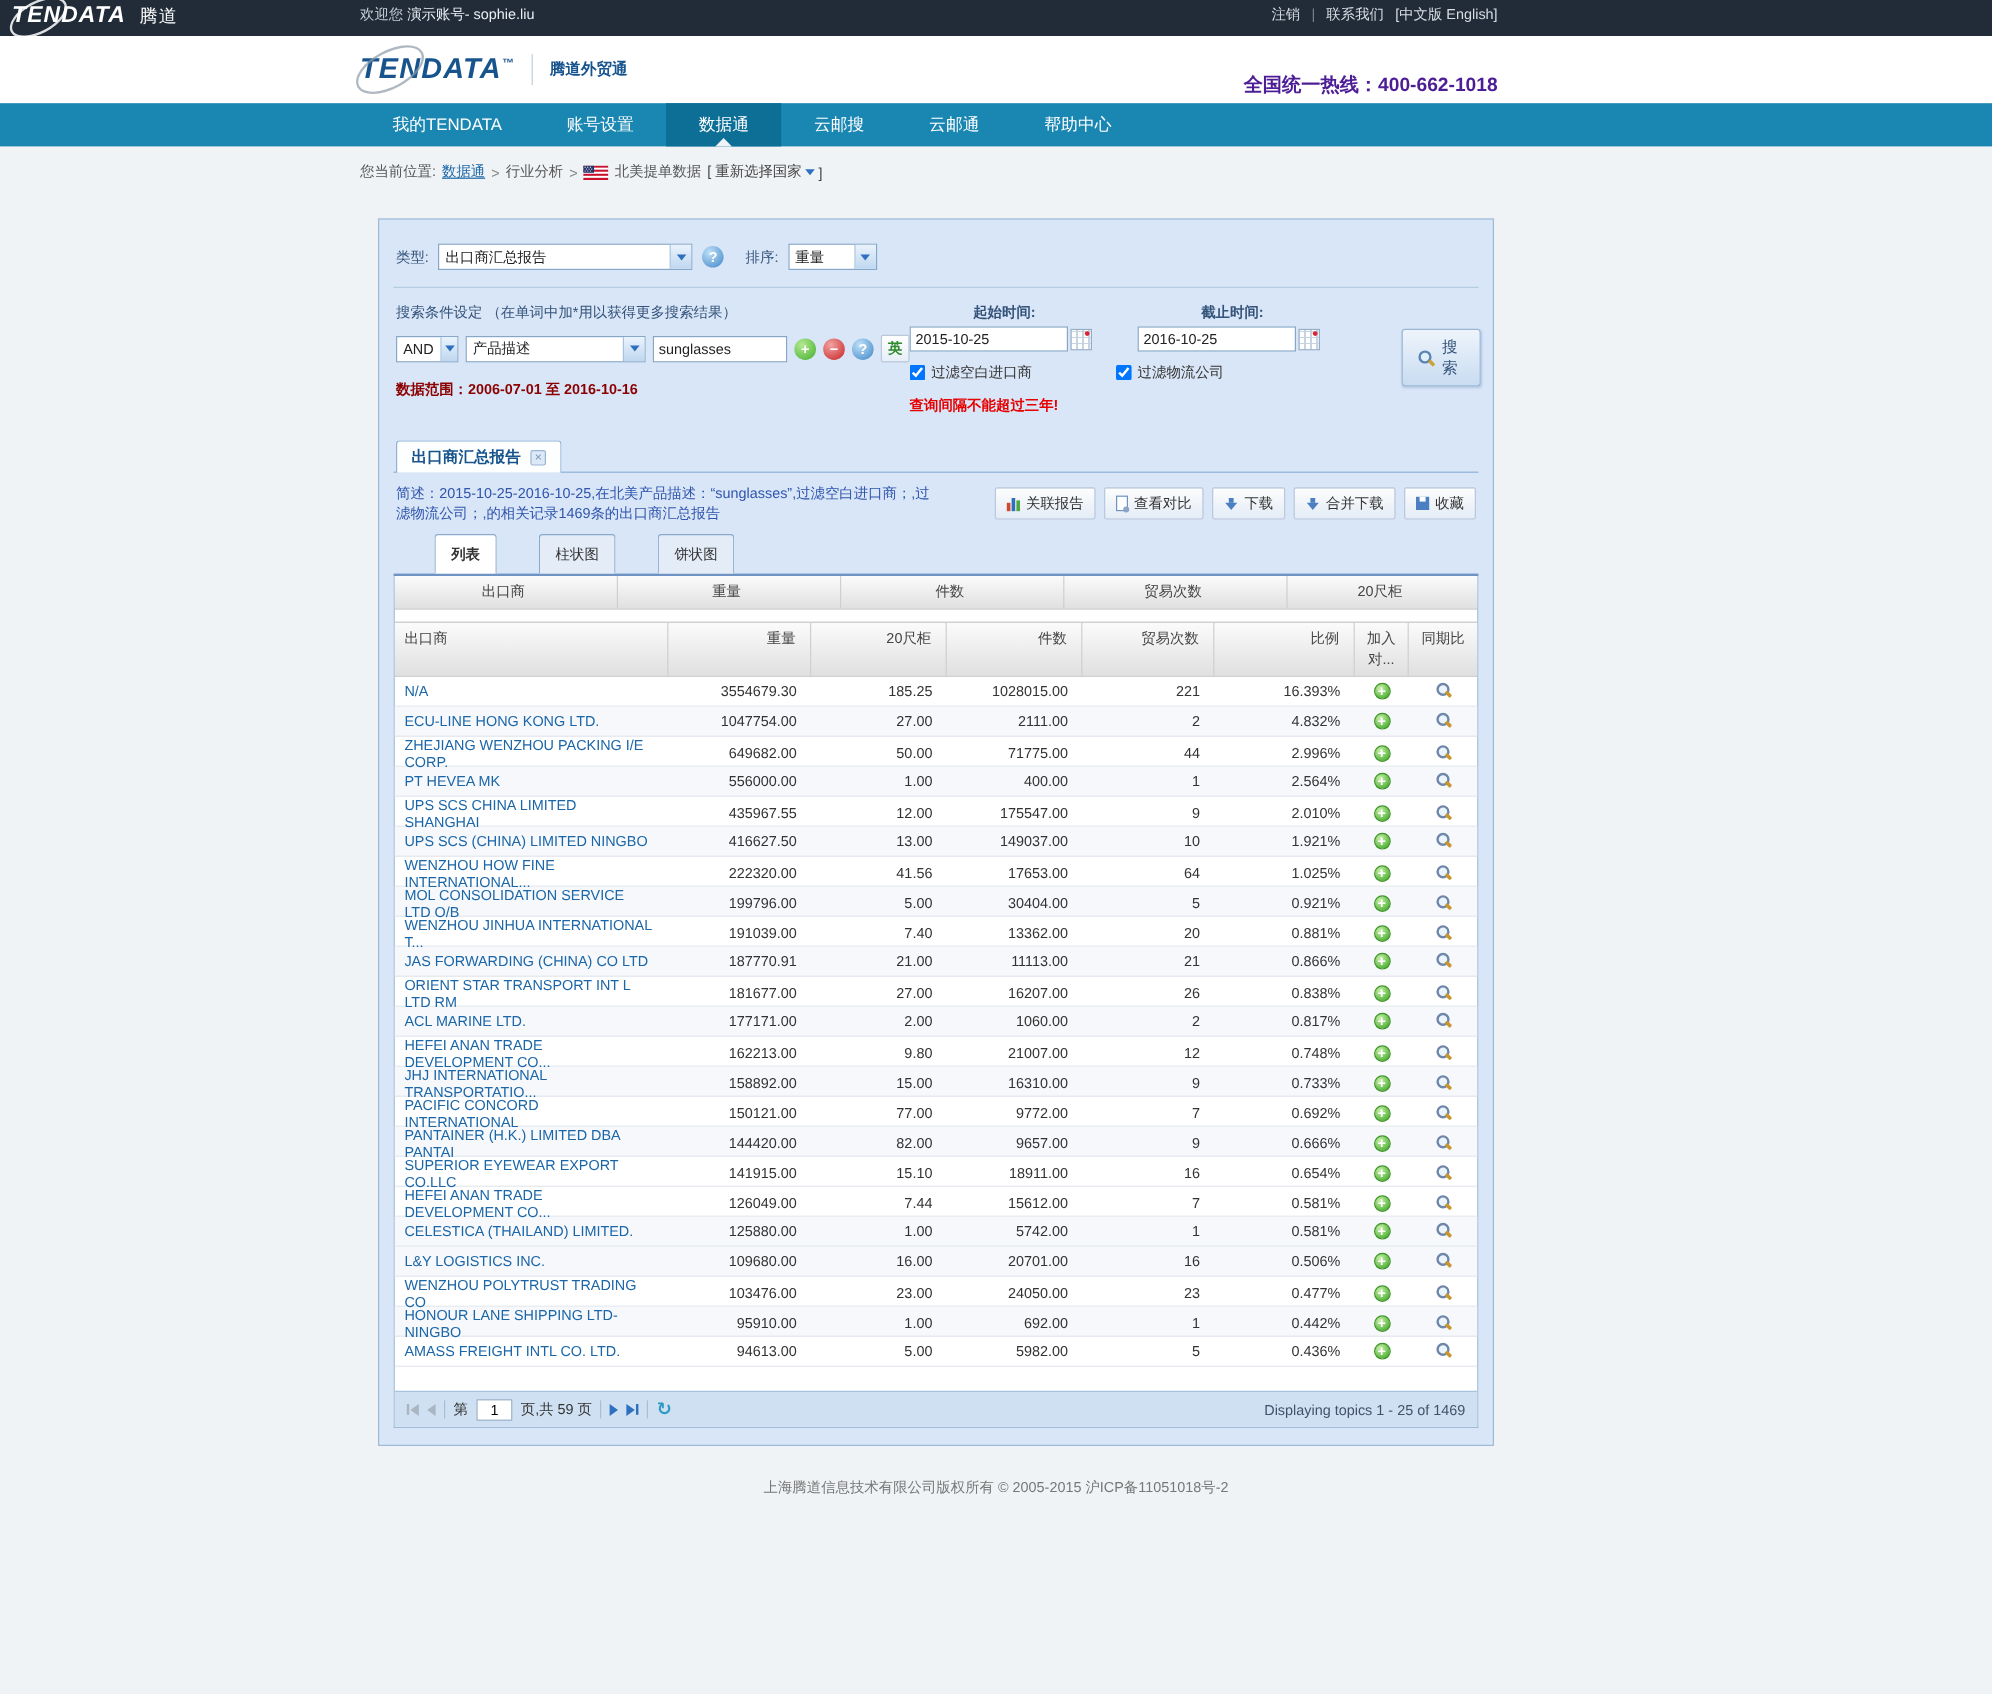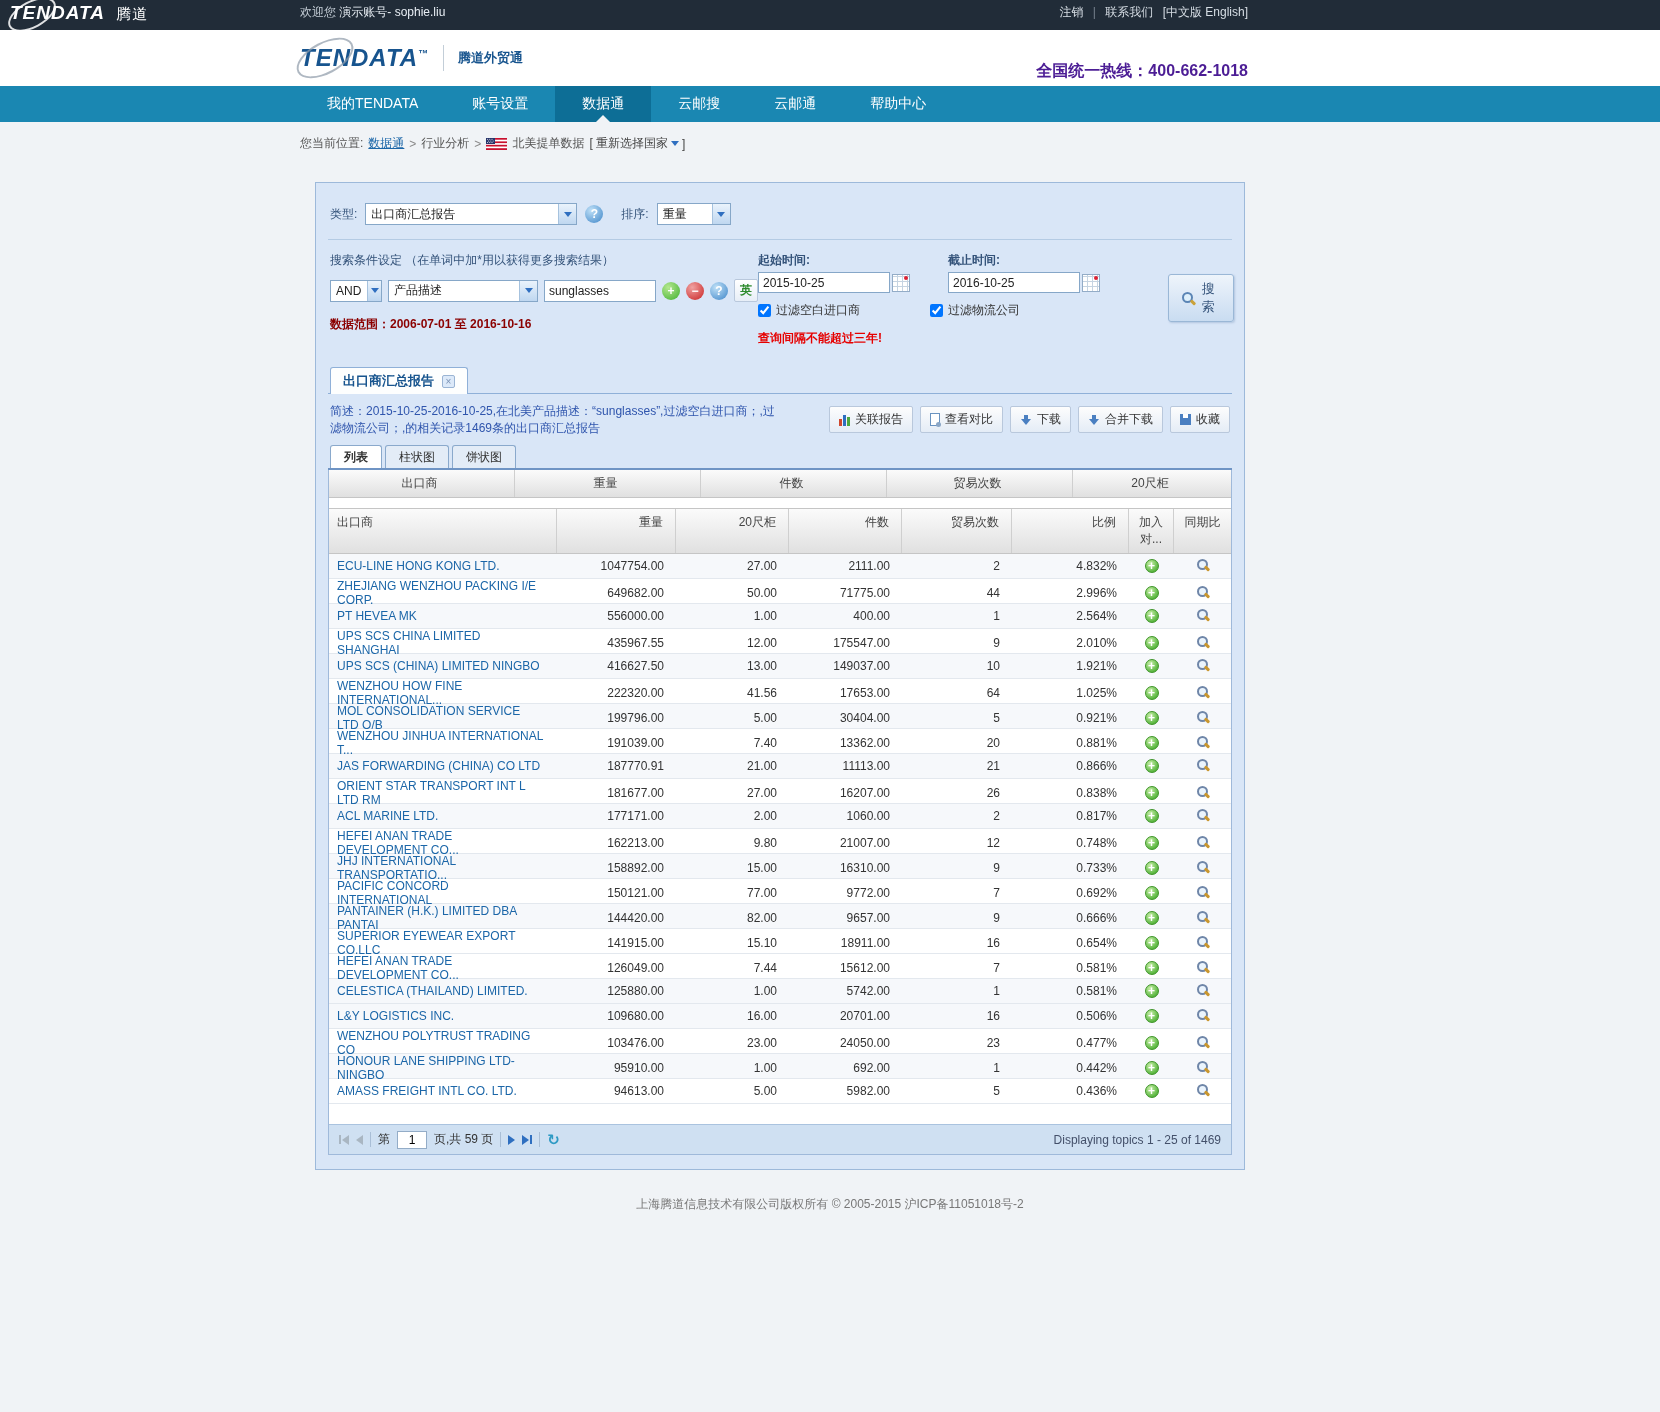--- a/index.html
+++ b/index.html
@@ -75,21 +75,21 @@
   .cond-title { color: #34537a; margin-bottom: 10px; }
   .cond-row { display: flex; align-items: center; gap: 6px; }
   .kw-input { width: 112px; height: 22px; border: 1px solid #86a7c8; font-size: 12px; padding: 0 4px; color: #222; }
   .btn-en { border: 1px solid #b9c8dc; background: linear-gradient(#ffffff, #e7eef7); color: #2e8b2e; font-weight: bold; font-size: 12px; padding: 2px 5px; cursor: pointer; border-radius: 2px; }
   .data-range { margin-top: 14px; color: #8b0000; font-weight: bold; }
 
   .f2-right { display: flex; }
   .dates-col { }
   .dates-row { display: flex; gap: 32px; }
   .date-group { width: 158px; }
-  .date-label { color: #34537a; font-weight: bold; margin-bottom: 3px; }
+  .date-label { color: #34537a; font-weight: bold; margin-bottom: 3px; text-align: center; }
   .date-box { display: flex; align-items: center; gap: 2px; }
   .date-input { width: 132px; height: 21px; border: 1px solid #86a7c8; font-size: 12px; padding: 0 4px; color: #222; }
   .cal { display: inline-block; width: 18px; height: 18px; background: #fff; border: 1px solid #93acc7; position: relative; cursor: pointer;
     background-image: repeating-linear-gradient(0deg, transparent 0 4px, #c6d4e2 4px 5px), repeating-linear-gradient(90deg, transparent 0 4px, #c6d4e2 4px 5px); }
   .cal::after { content: ""; position: absolute; right: 1px; top: 1px; width: 4px; height: 4px; background: #d23; border-radius: 50%; }
   .checks-row { display: flex; gap: 70px; margin-top: 9px; }
   .check { display: flex; align-items: center; gap: 5px; color: #333; }
   .check input { width: 13px; height: 13px; }
   .warn { color: #e60000; font-weight: bold; margin-top: 11px; }
   .btn-search { margin-left: 62px; margin-top: 22px; align-self: flex-start; display: inline-flex; align-items: center; gap: 8px; padding: 5px 16px 5px 12px;
@@ -117,21 +117,21 @@
   .i-doc { display: inline-block; width: 10px; height: 13px; background: #fff; border: 1px solid #6a93c0; position: relative; }
   .i-doc::after { content: ""; position: absolute; right: -2px; bottom: -2px; width: 5px; height: 5px; border-radius: 50%; background: #8aa6c6; }
   .i-down { position: relative; display: inline-block; width: 12px; height: 12px; }
   .i-down::before { content: ""; position: absolute; left: 4px; top: 1px; width: 4px; height: 4px; background: #4a7fc1; }
   .i-down::after { content: ""; position: absolute; left: 1px; top: 5px; border-left: 5px solid transparent; border-right: 5px solid transparent; border-top: 6px solid #4a7fc1; }
   .i-save { display: inline-block; width: 11px; height: 11px; background: #4a7fc1; position: relative; }
   .i-save::after { content: ""; position: absolute; left: 3px; top: 0; width: 5px; height: 4px; background: #fff; }
 
   
   .viewtabs { display: flex; gap: 3px; padding: 0 2px; border-bottom: 2px solid #6f94c4; }
-  .vtab { height: 23px; padding: 0 13px; display: inline-flex; align-items: center; border: 1px solid #8aa9cc; border-bottom: none; border-radius: 3px 3px 0 0; background: #e3ecf7; color: #333; cursor: pointer; }
+  .vtab { height: 33px; padding: 0 13px; display: inline-flex; align-items: center; border: 1px solid #8aa9cc; border-bottom: none; border-radius: 3px 3px 0 0; background: #e3ecf7; color: #333; cursor: pointer; margin-left: 32px; }
   .vtab.active { background: #ffffff; font-weight: bold; }
 
   
   .data-box { background: #fff; border: 1px solid #9fb9da; border-top: none; }
   .grid-head { display: grid; background: linear-gradient(#fbfbfb, #e0e0e0); border-bottom: 1px solid #c5c5c5; }
   .grid-head .th { padding: 5px 12px 5px 8px; color: #444; border-right: 1px solid #cfcfcf; }
   .grid-head .th:last-child { border-right: none; }
   .totals-grid { grid-template-columns: 186px 186px 186px 186px 1fr; }
   .totals-grid .th { text-align: center; }
   .totals-vals { display: grid; grid-template-columns: 186px 186px 186px 186px 1fr; border-bottom: 1px solid #e0e5ea; }
@@ -390,20 +390,30 @@
       <div class="th">出口商</div>
       <div class="th num">重量</div>
       <div class="th num">20尺柜</div>
       <div class="th num">件数</div>
       <div class="th num">贸易次数</div>
       <div class="th num">比例</div>
       <div class="th cen">加入对...</div>
       <div class="th cen">同期比</div>
     </div>
     <div>
+          <div class="trow">
+            <div class="c"><a>N/A</a></div>
+            <div class="c num">3554679.30</div>
+            <div class="c num">185.25</div>
+            <div class="c num">1028015.00</div>
+            <div class="c num">221</div>
+            <div class="c num">16.393%</div>
+            <div class="c cen"><span class="icon-add"></span></div>
+            <div class="c cen"><span class="icon-mag"></span></div>
+          </div>
           <div class="trow alt">
             <div class="c"><a>ECU-LINE HONG KONG LTD.</a></div>
             <div class="c num">1047754.00</div>
             <div class="c num">27.00</div>
             <div class="c num">2111.00</div>
             <div class="c num">2</div>
             <div class="c num">4.832%</div>
             <div class="c cen"><span class="icon-add"></span></div>
             <div class="c cen"><span class="icon-mag"></span></div>
           </div>

